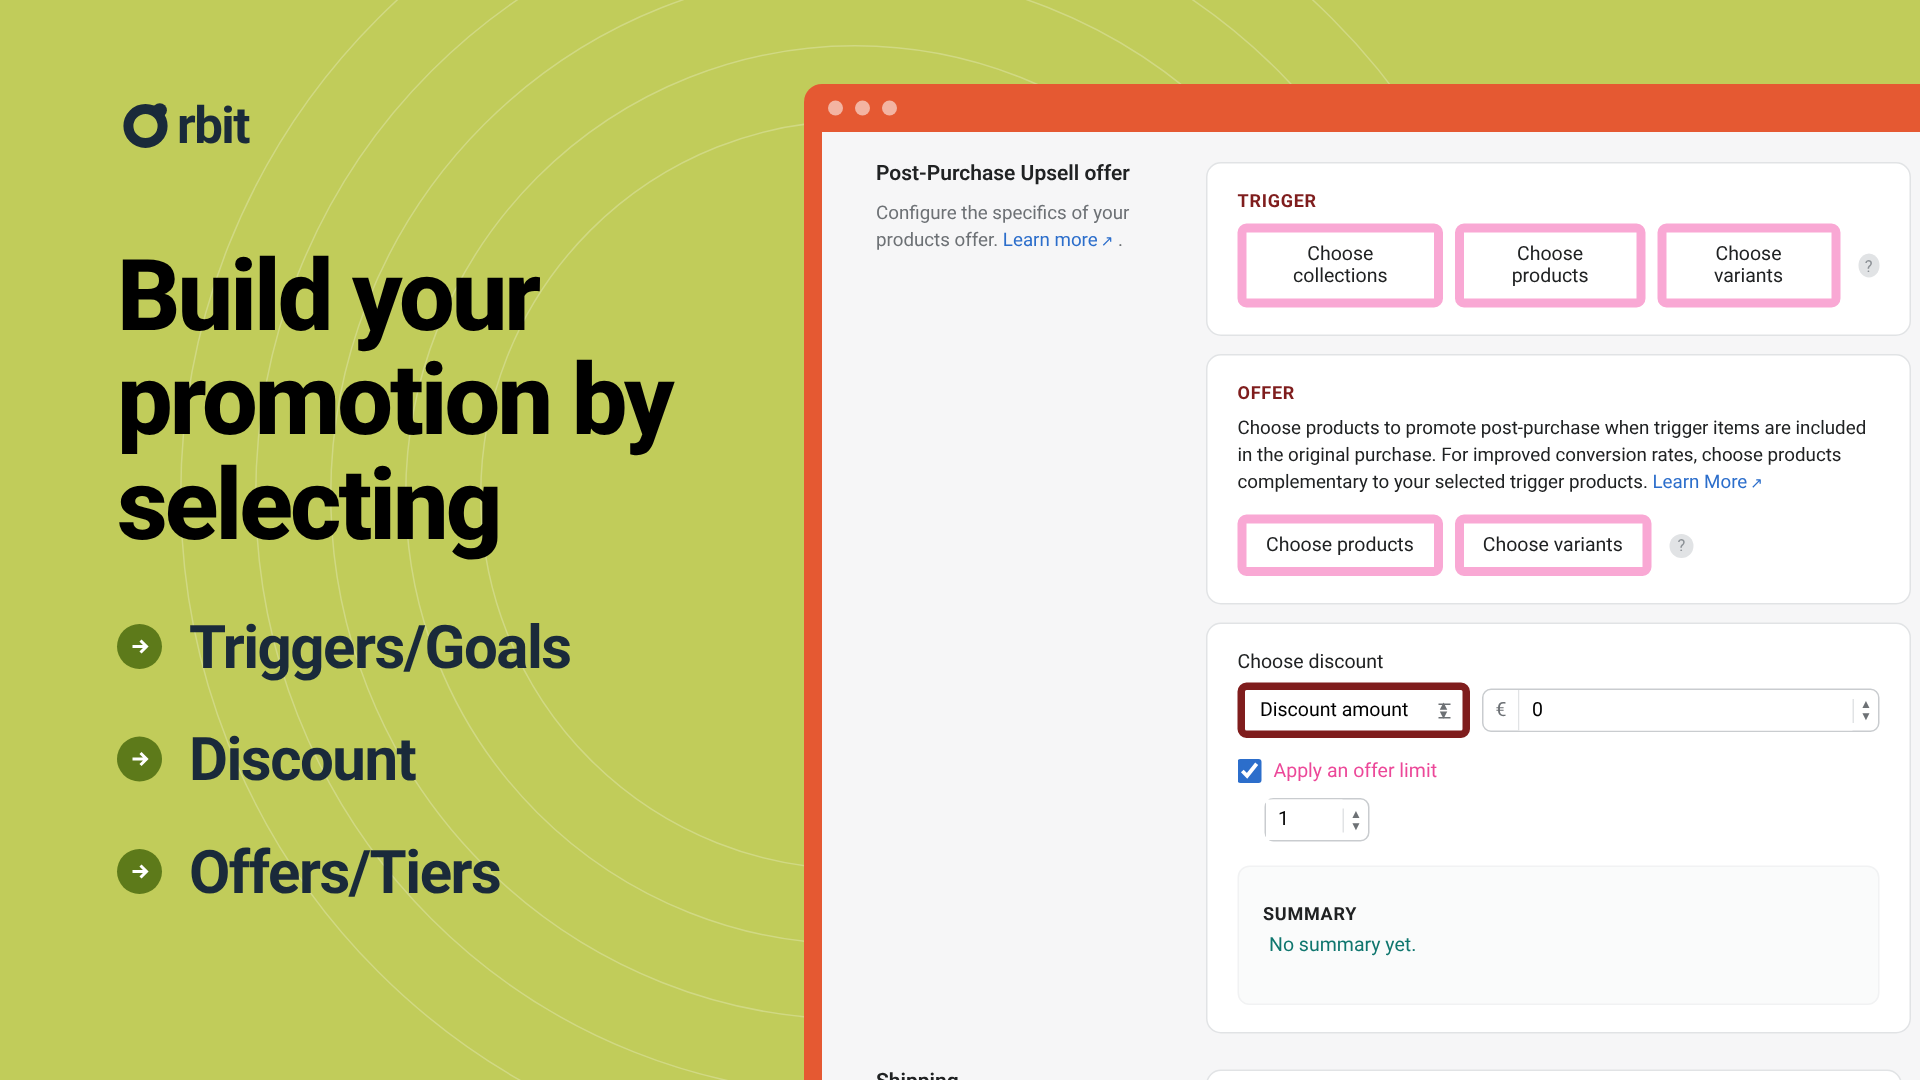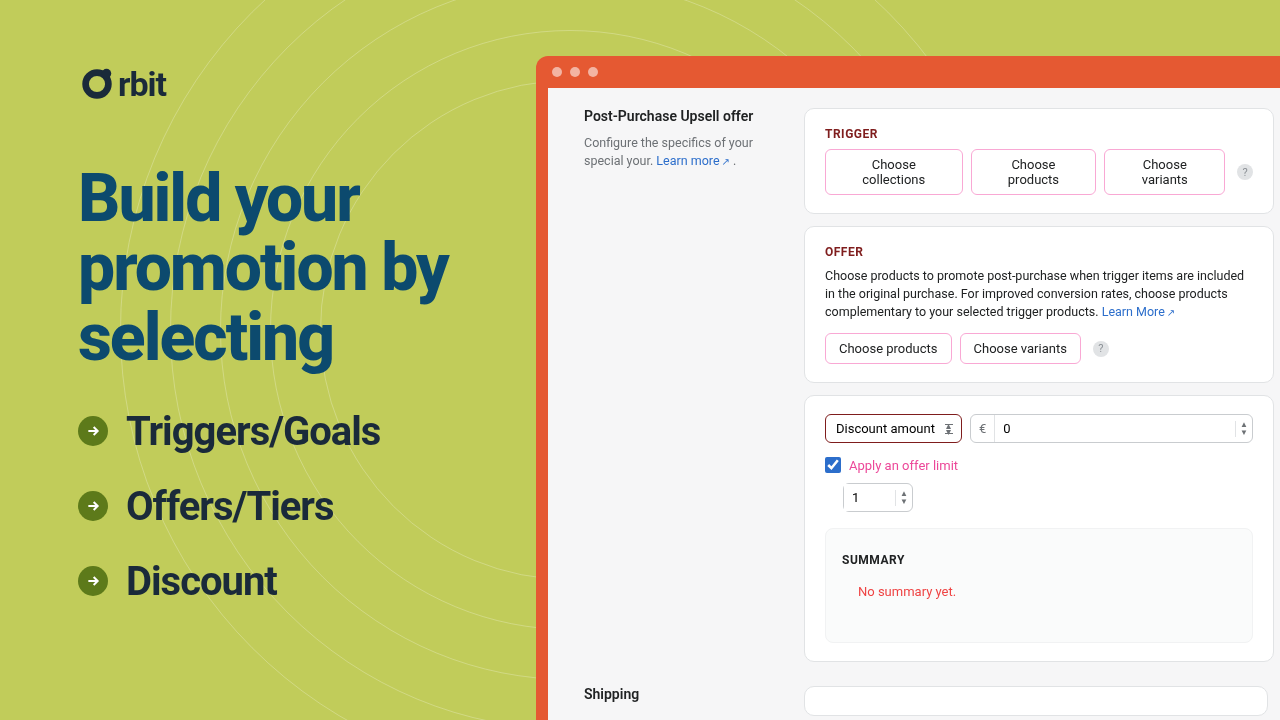--- a/index.html
+++ b/index.html
@@ -10,21 +10,21 @@
   .arcs div:nth-child(2){inset:50px}
   .arcs div:nth-child(3){inset:100px}
   .arcs div:nth-child(4){inset:150px}
   .arcs div:nth-child(5){inset:200px}
   
   .left{position:absolute;left:78px;top:64px;width:450px}
   .logo{display:flex;align-items:center;gap:2px;margin-bottom:60px}
   .logo-mark{width:38px;height:38px;position:relative}
   .logo-mark svg{width:100%;height:100%}
   .logo-text{font-size:34px;font-weight:700;color:#1a2a3a;letter-spacing:-1px}
-  .headline{font-size:66px;font-weight:800;line-height:1.05;color:#0c4a6e;letter-spacing:-2px;margin-bottom:36px}
+  .headline{font-size:66px;font-weight:800;line-height:1.05;color:#000000;letter-spacing:-2px;margin-bottom:36px}
   .bullets{display:flex;flex-direction:column;gap:28px}
   .bullet{display:flex;align-items:center;gap:18px}
   .bullet-ico{width:30px;height:30px;border-radius:50%;background:#5d7a1a;display:flex;align-items:center;justify-content:center;color:#fff;flex-shrink:0}
   .bullet-ico svg{width:16px;height:16px}
   .bullet-text{font-size:40px;font-weight:700;color:#1a2a3a;letter-spacing:-1px}
   
   .win{position:absolute;left:536px;top:56px;right:0;bottom:0;background:#e55932;border-radius:12px 0 0 0;overflow:hidden}
   .titlebar{height:32px;display:flex;align-items:center;gap:8px;padding-left:16px}
   .dot{width:10px;height:10px;border-radius:50%;background:rgba(255,255,255,.55)}
   .app{position:absolute;left:12px;right:0;top:32px;bottom:0;background:#f6f6f7;padding:20px 0 0 0;overflow:hidden}
@@ -32,40 +32,40 @@
   .side{width:200px;flex-shrink:0}
   .side h4{font-size:14px;font-weight:600;color:#202223;margin-bottom:10px}
   .side p{font-size:12.5px;color:#6d7175;line-height:1.45}
   .link{color:#2c6ecb;font-size:12.5px;cursor:pointer}
   .ext{font-size:10px;color:#2c6ecb;margin-left:2px}
   .main{flex:1;display:flex;flex-direction:column;gap:12px;padding-right:6px}
   .card{background:#fff;border:1px solid #e1e3e5;border-radius:10px;padding:18px 20px;position:relative}
   .card h5{font-size:12px;font-weight:700;letter-spacing:.5px;color:#7f1d1d;text-transform:uppercase;margin-bottom:8px}
   .card p{font-size:12.5px;color:#202223;line-height:1.45;margin-bottom:12px}
   .btn-row{display:flex;gap:8px;align-items:center}
-  .btn{background:#fff;border:1px solid #f9a8d4;border-radius:6px;padding:7px 13px;font-size:13px;color:#202223;cursor:pointer}
+  .btn{background:#fff;border:6px solid #f9a8d4;border-radius:6px;padding:7px 13px;font-size:13px;color:#202223;cursor:pointer}
   .help{width:16px;height:16px;border-radius:50%;background:#e1e3e5;color:#8c9196;font-size:11px;display:flex;align-items:center;justify-content:center;margin-left:4px}
   .label{font-size:13px;color:#202223;margin-bottom:6px}
   .row{display:flex;gap:8px;align-items:center}
-  .select{position:relative;border:1px solid #7f1d1d;border-radius:6px;padding:6px 26px 6px 10px;font-size:13px;background:#fff}
+  .select{position:relative;border:5px solid #7f1d1d;border-radius:6px;padding:6px 36px 6px 10px;font-size:13px;background:#fff}
   .select::after{content:"";position:absolute;right:8px;top:50%;transform:translateY(-50%);width:8px;height:10px;background:linear-gradient(#6d7175,#6d7175) 0 0/8px 1px no-repeat,linear-gradient(#6d7175,#6d7175) 0 100%/8px 1px no-repeat}
   .caret{position:absolute;right:10px;top:50%;transform:translateY(-50%);font-size:10px;color:#6d7175;line-height:.6}
   .numwrap{position:relative;display:flex;align-items:center;border:1px solid #c9cccf;border-radius:6px;background:#fff;min-width:0}
   .numwrap.small{width:70px}
   .numwrap.wide{flex:1}
   .prefix{padding:0 8px;color:#6d7175;font-size:13px;border-right:1px solid #e1e3e5;align-self:stretch;display:flex;align-items:center}
   .num{border:none;outline:none;padding:6px 8px;font-size:13px;flex:1;width:100%}
   .spin{display:flex;flex-direction:column;border-left:1px solid #e1e3e5}
   .spin span{font-size:8px;color:#6d7175;padding:0 4px;line-height:1;cursor:pointer}
   .chk{display:flex;align-items:center;gap:8px;margin:14px 0 10px}
   .chk input{width:16px;height:16px;accent-color:#2c6ecb}
   .chk span{font-size:13px;color:#ec4899}
   .summary{background:#fafbfb;border:1px solid #f1f2f3;border-radius:8px;padding:24px 16px;margin-top:16px}
   .summary h6{font-size:12px;font-weight:700;letter-spacing:.5px;color:#202223;text-transform:uppercase;margin-bottom:6px}
-  .summary p{font-size:13px;color:#ef4444;margin:16px}
+  .summary p{font-size:13px;color:#0f766e;margin:4px}
   
   .ship{display:flex;gap:20px;padding:0 6px 0 36px;margin-top:24px}
   .ship .side{width:200px}
   .ship .main{flex:1}
 </style>
 </head>
 <body>
 
 <div class="arcs">
   <div></div>
@@ -94,45 +94,45 @@
           </svg>
         </span>
       <span class="bullet-text">Triggers/Goals</span>
     </div>
     <div class="bullet">
       <span class="bullet-ico">
           <svg viewBox="0 0 24 24" fill="none" stroke="currentColor" stroke-width="3">
             <path d="M5 12h14M13 6l6 6-6 6"></path>
           </svg>
         </span>
-      <span class="bullet-text">Offers/Tiers</span>
+      <span class="bullet-text">Discount</span>
     </div>
     <div class="bullet">
       <span class="bullet-ico">
           <svg viewBox="0 0 24 24" fill="none" stroke="currentColor" stroke-width="3">
             <path d="M5 12h14M13 6l6 6-6 6"></path>
           </svg>
         </span>
-      <span class="bullet-text">Discount</span>
+      <span class="bullet-text">Offers/Tiers</span>
     </div>
   </div>
 </div>
 
 <div class="win">
   <div class="titlebar">
     <span class="dot"></span>
     <span class="dot"></span>
     <span class="dot"></span>
   </div>
   <div class="app">
     <div class="cols">
       <div class="side">
         <h4>Post-Purchase Upsell offer</h4>
         <p>
-          <span>Configure the specifics of your special your. </span><a class="link">Learn more</a><span class="ext">↗</span><span> .</span>
+          <span>Configure the specifics of your products offer. </span><a class="link">Learn more</a><span class="ext">↗</span><span> .</span>
         </p>
       </div>
 
       <div class="main">
 
         <div class="card">
           <h5>TRIGGER</h5>
           <div class="btn-row">
             <button class="btn">Choose collections</button>
             <button class="btn">Choose products</button>
@@ -147,20 +147,21 @@
             <span>Choose products to promote post-purchase when trigger items are included in the original purchase. For improved conversion rates, choose products complementary to your selected trigger products. </span><a class="link">Learn More</a><span class="ext">↗</span>
           </p>
           <div class="btn-row">
             <button class="btn">Choose products</button>
             <button class="btn">Choose variants</button>
             <span class="help">?</span>
           </div>
         </div>
 
         <div class="card">
+          <div class="label">Choose discount</div>
           <div class="row">
             <div class="select">
               <span>Discount amount</span>
               <span class="caret">▴<br>▾</span>
             </div>
             <div class="numwrap wide">
               <span class="prefix">€</span>
               <input class="num" value="0" style="">
               <span class="spin">
                   <span>▲</span>

